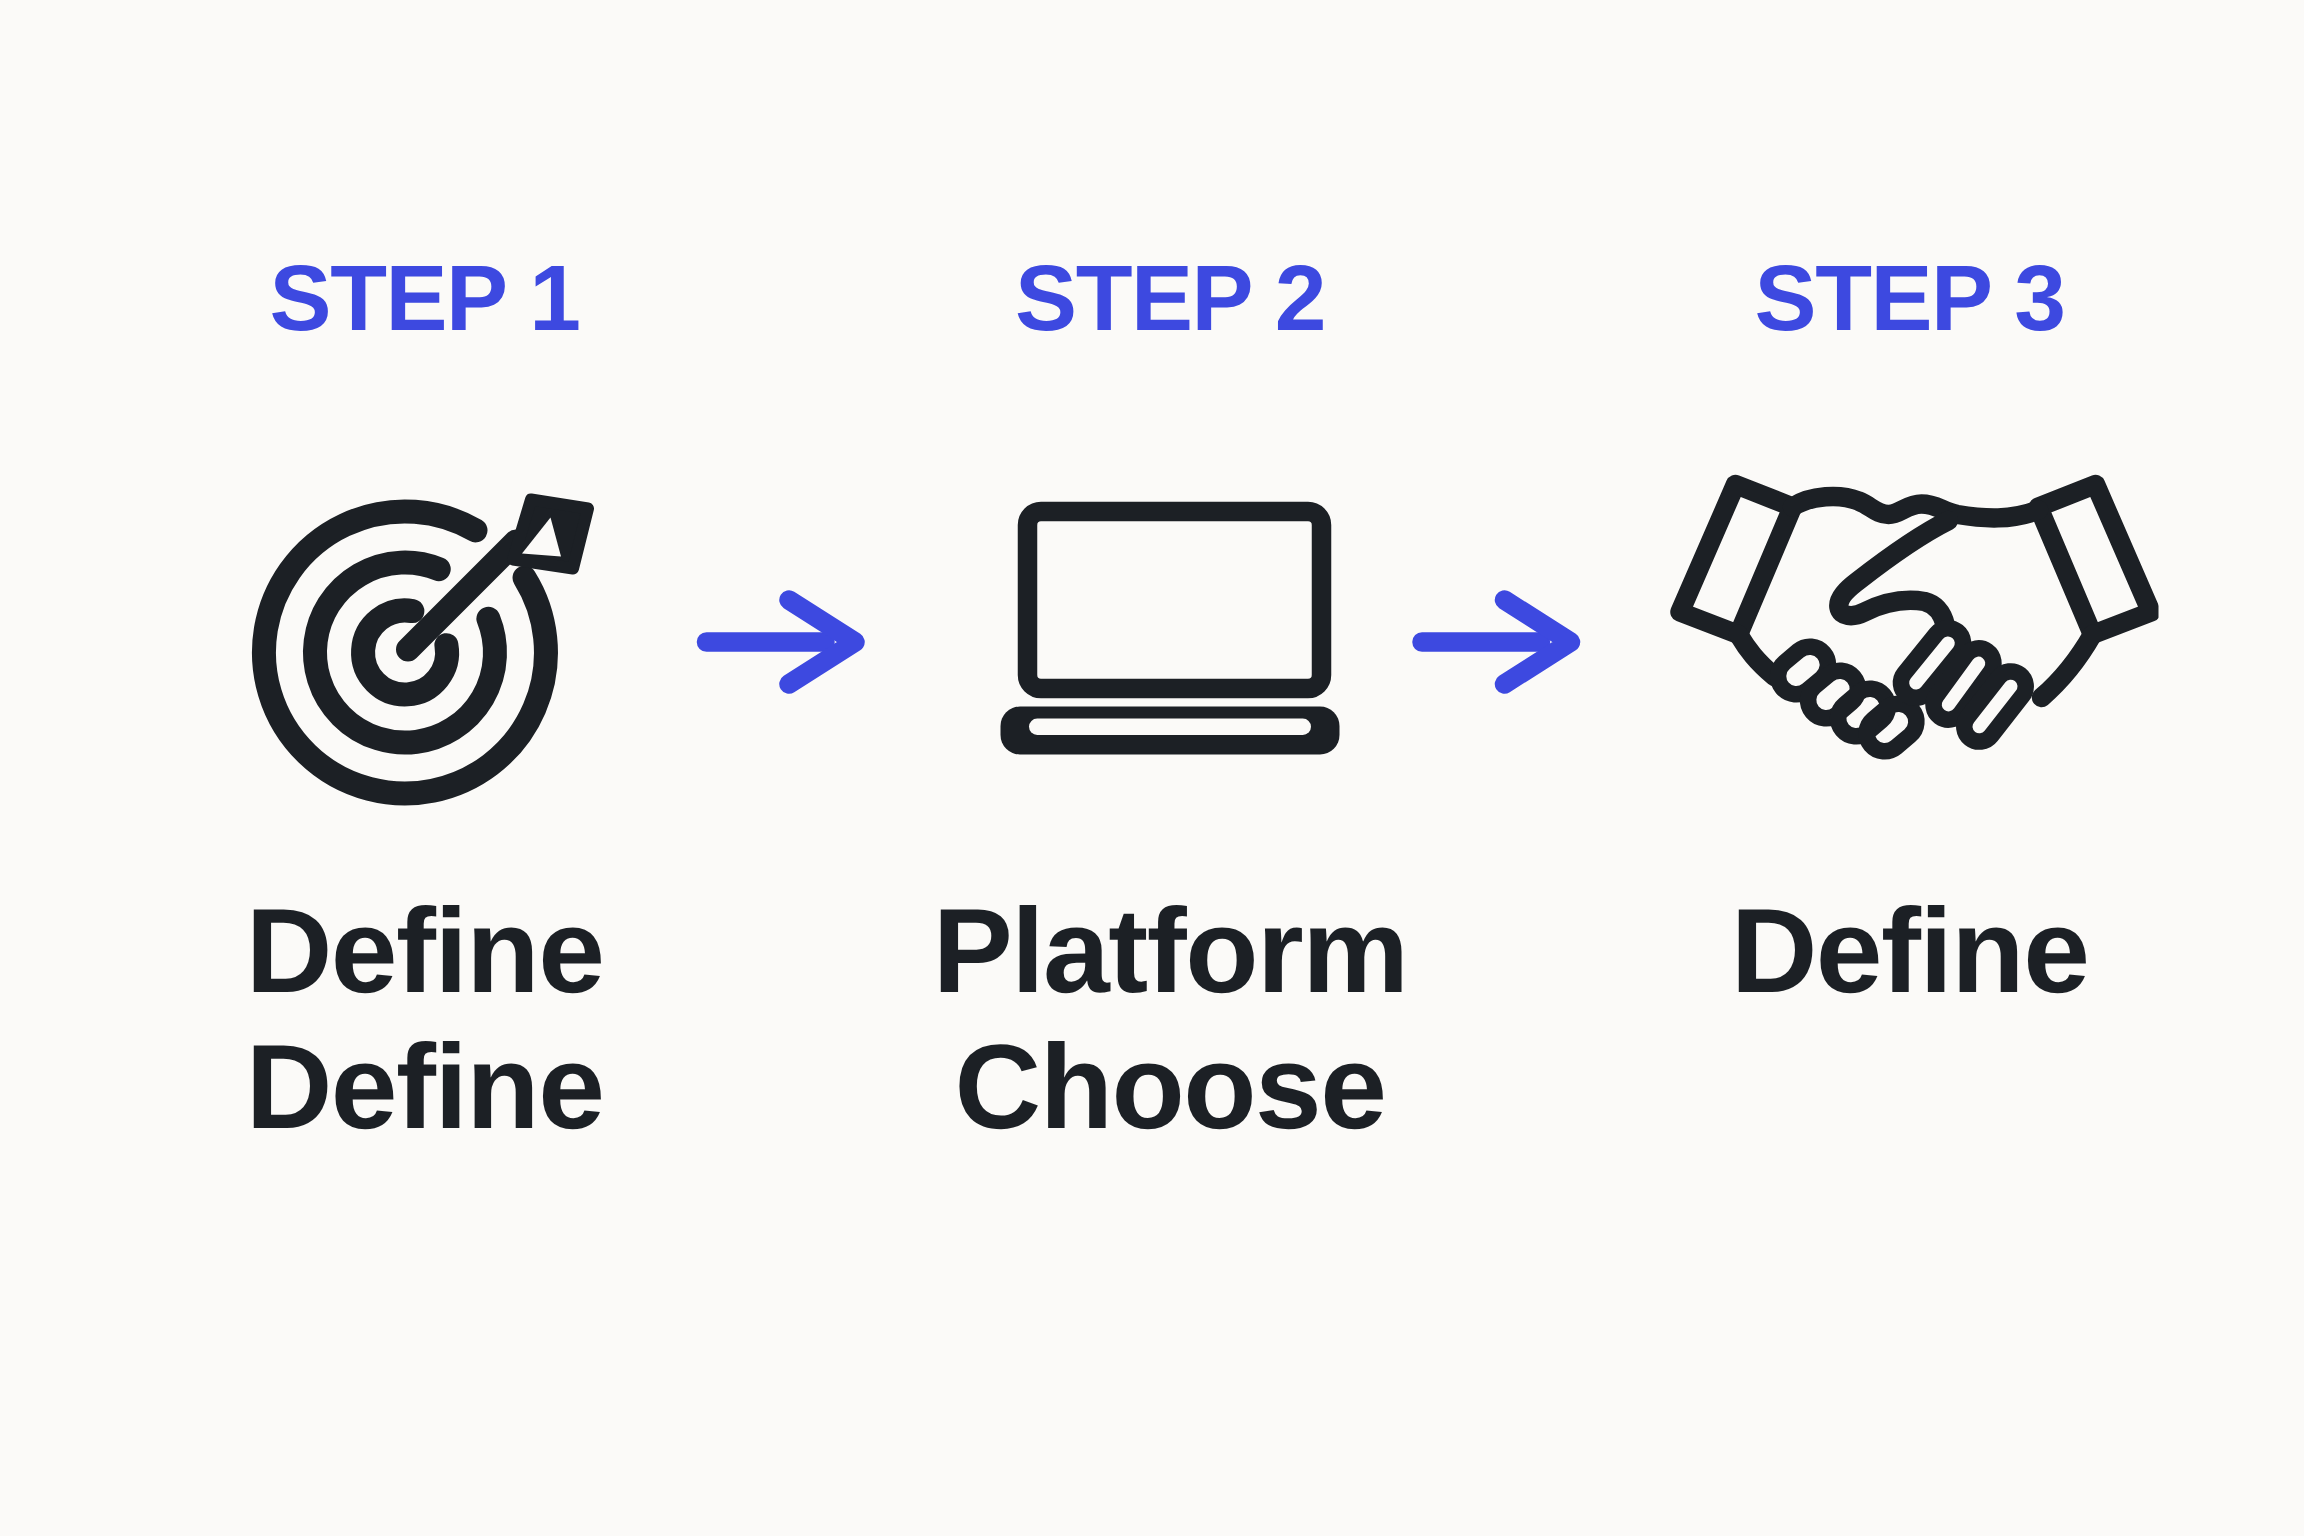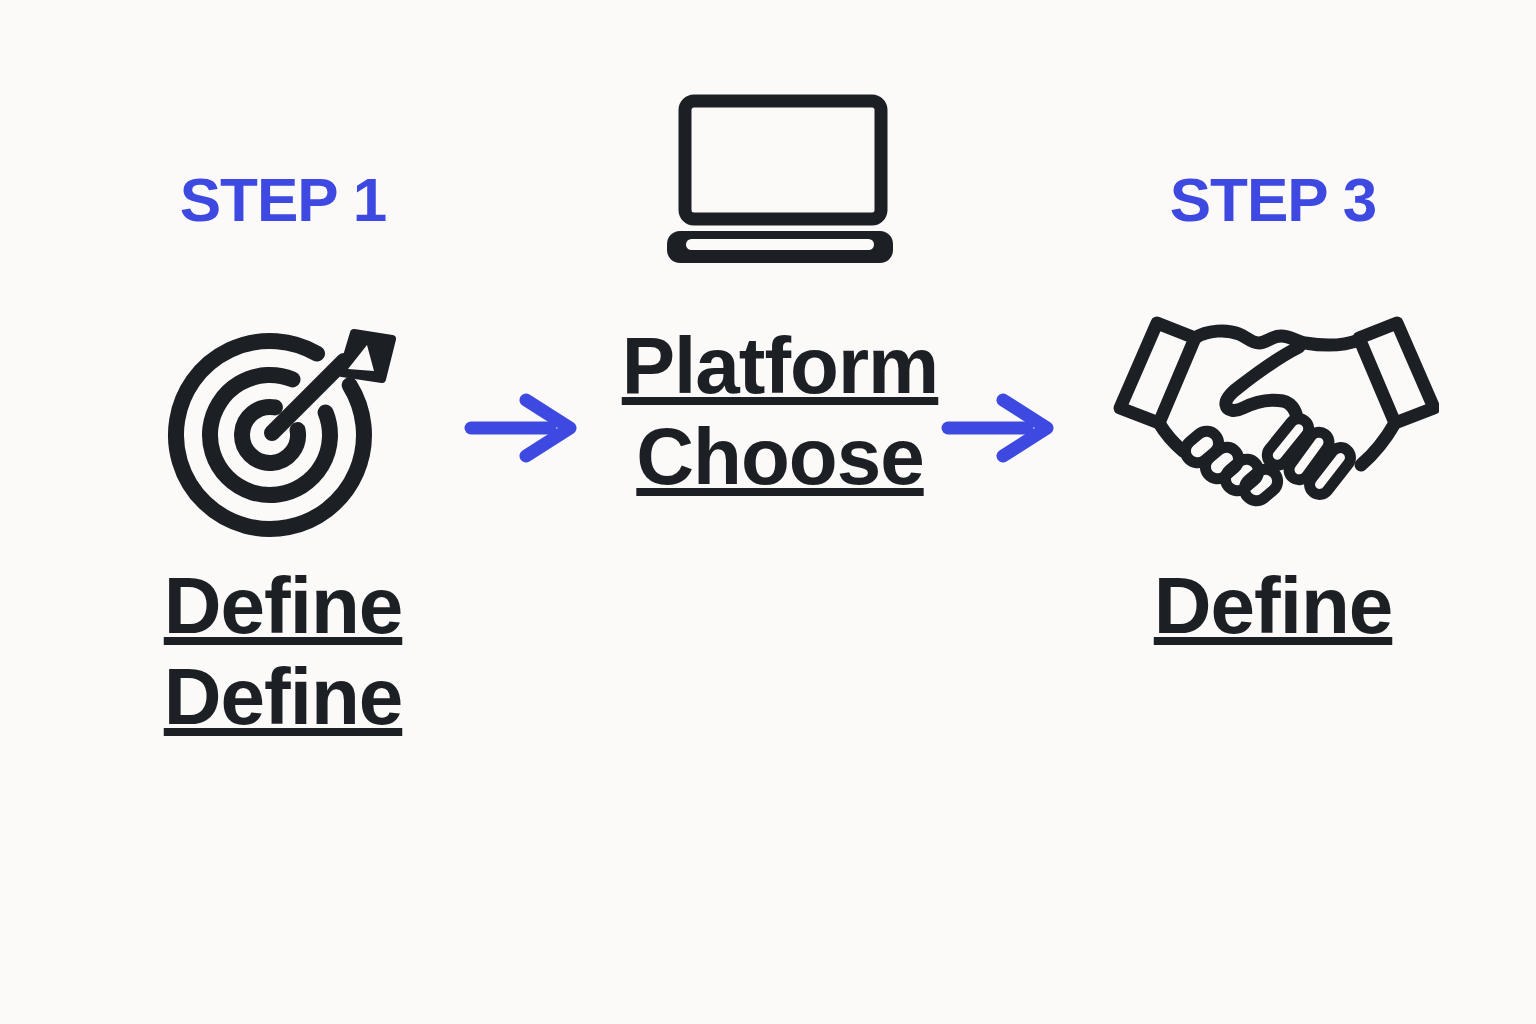--- a/index.html
+++ b/index.html
@@ -34,27 +34,26 @@
 
   .icon-wrap {
     margin-top: 48px;
     height: 264px;
     display: flex;
     align-items: center;
     justify-content: center;
   }
 
   .step-title {
-    margin-top: 8px;
+    margin-top: 36px;
     font-size: 80px;
     font-weight: 700;
     letter-spacing: -1px;
     line-height: 91px;
     color: #1C2025;
-    text-decoration: underline;
   }
 
   .connector {
     position: absolute;
     top: 392px;
     width: 118px;
     height: 72px;
   }
   .connector-1 { left: 464px; }
   .connector-2 { left: 941px; }
@@ -89,20 +88,21 @@
   <div class="connector connector-1">
     <svg width="118" height="72" viewBox="0 0 118 72" aria-hidden="true">
       <g fill="none" stroke="#3D49E0" stroke-width="13" stroke-linecap="round" stroke-linejoin="round">
         <path d="M 7 36 H 86"></path>
         <path d="M 62 8 L 106 36 L 62 64"></path>
       </g>
     </svg>
   </div>
 
   <div class="step step-2">
+    <div class="step-label">STEP 2</div>
     <div class="icon-wrap">
       <svg width="240" height="172" viewBox="0 0 240 172" aria-hidden="true">
         <rect x="25" y="7" width="196" height="118" rx="9" fill="none" stroke="#1C2025" stroke-width="13"></rect>
         <rect x="7" y="137" width="226" height="32" rx="13" fill="#1C2025"></rect>
         <rect x="26" y="145" width="188" height="11" rx="5.5" fill="#FBFAF8"></rect>
       </svg>
     </div>
     <div class="step-title">
       <div>Platform</div>
       <div>Choose</div>

